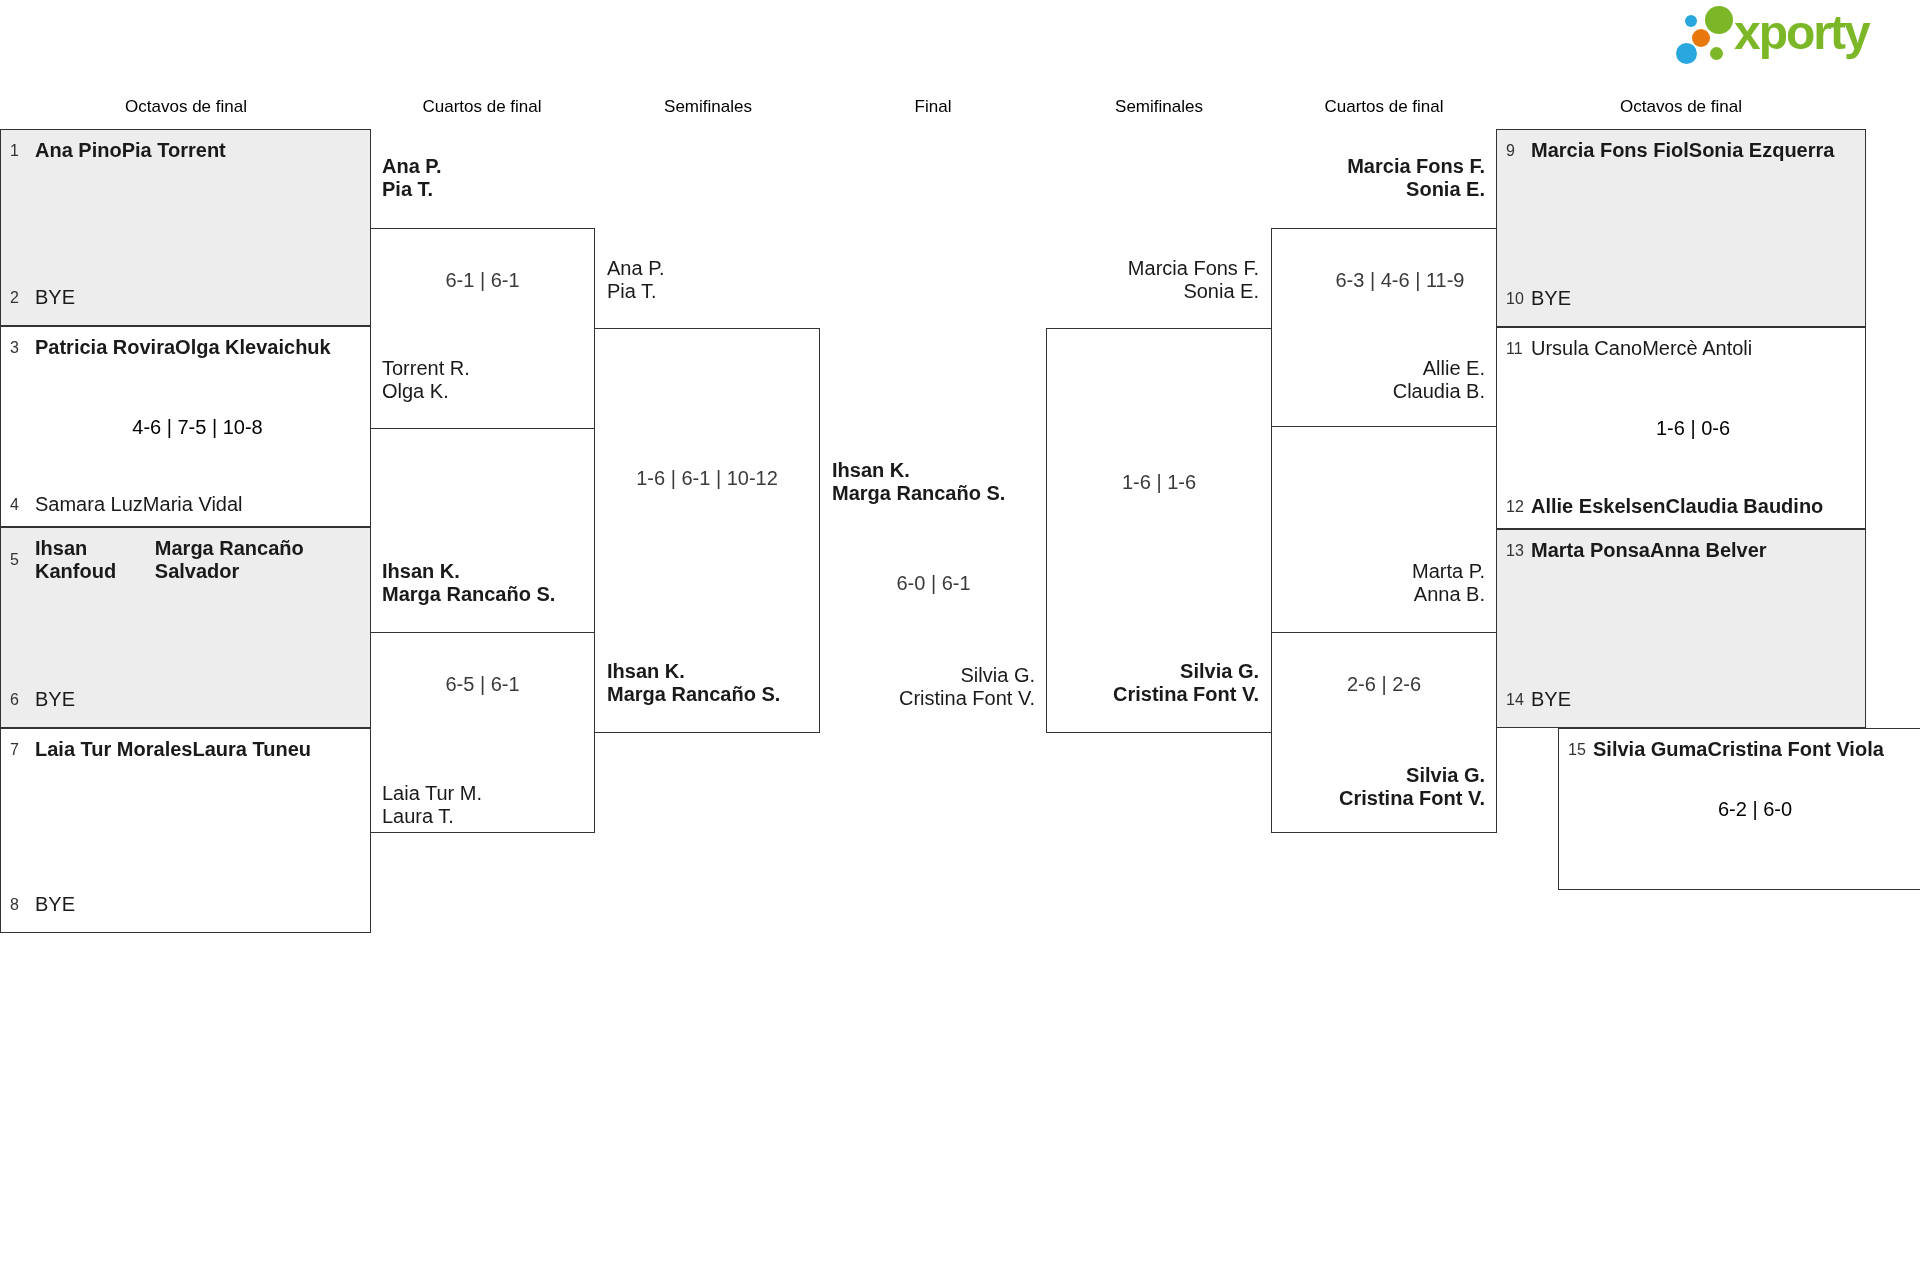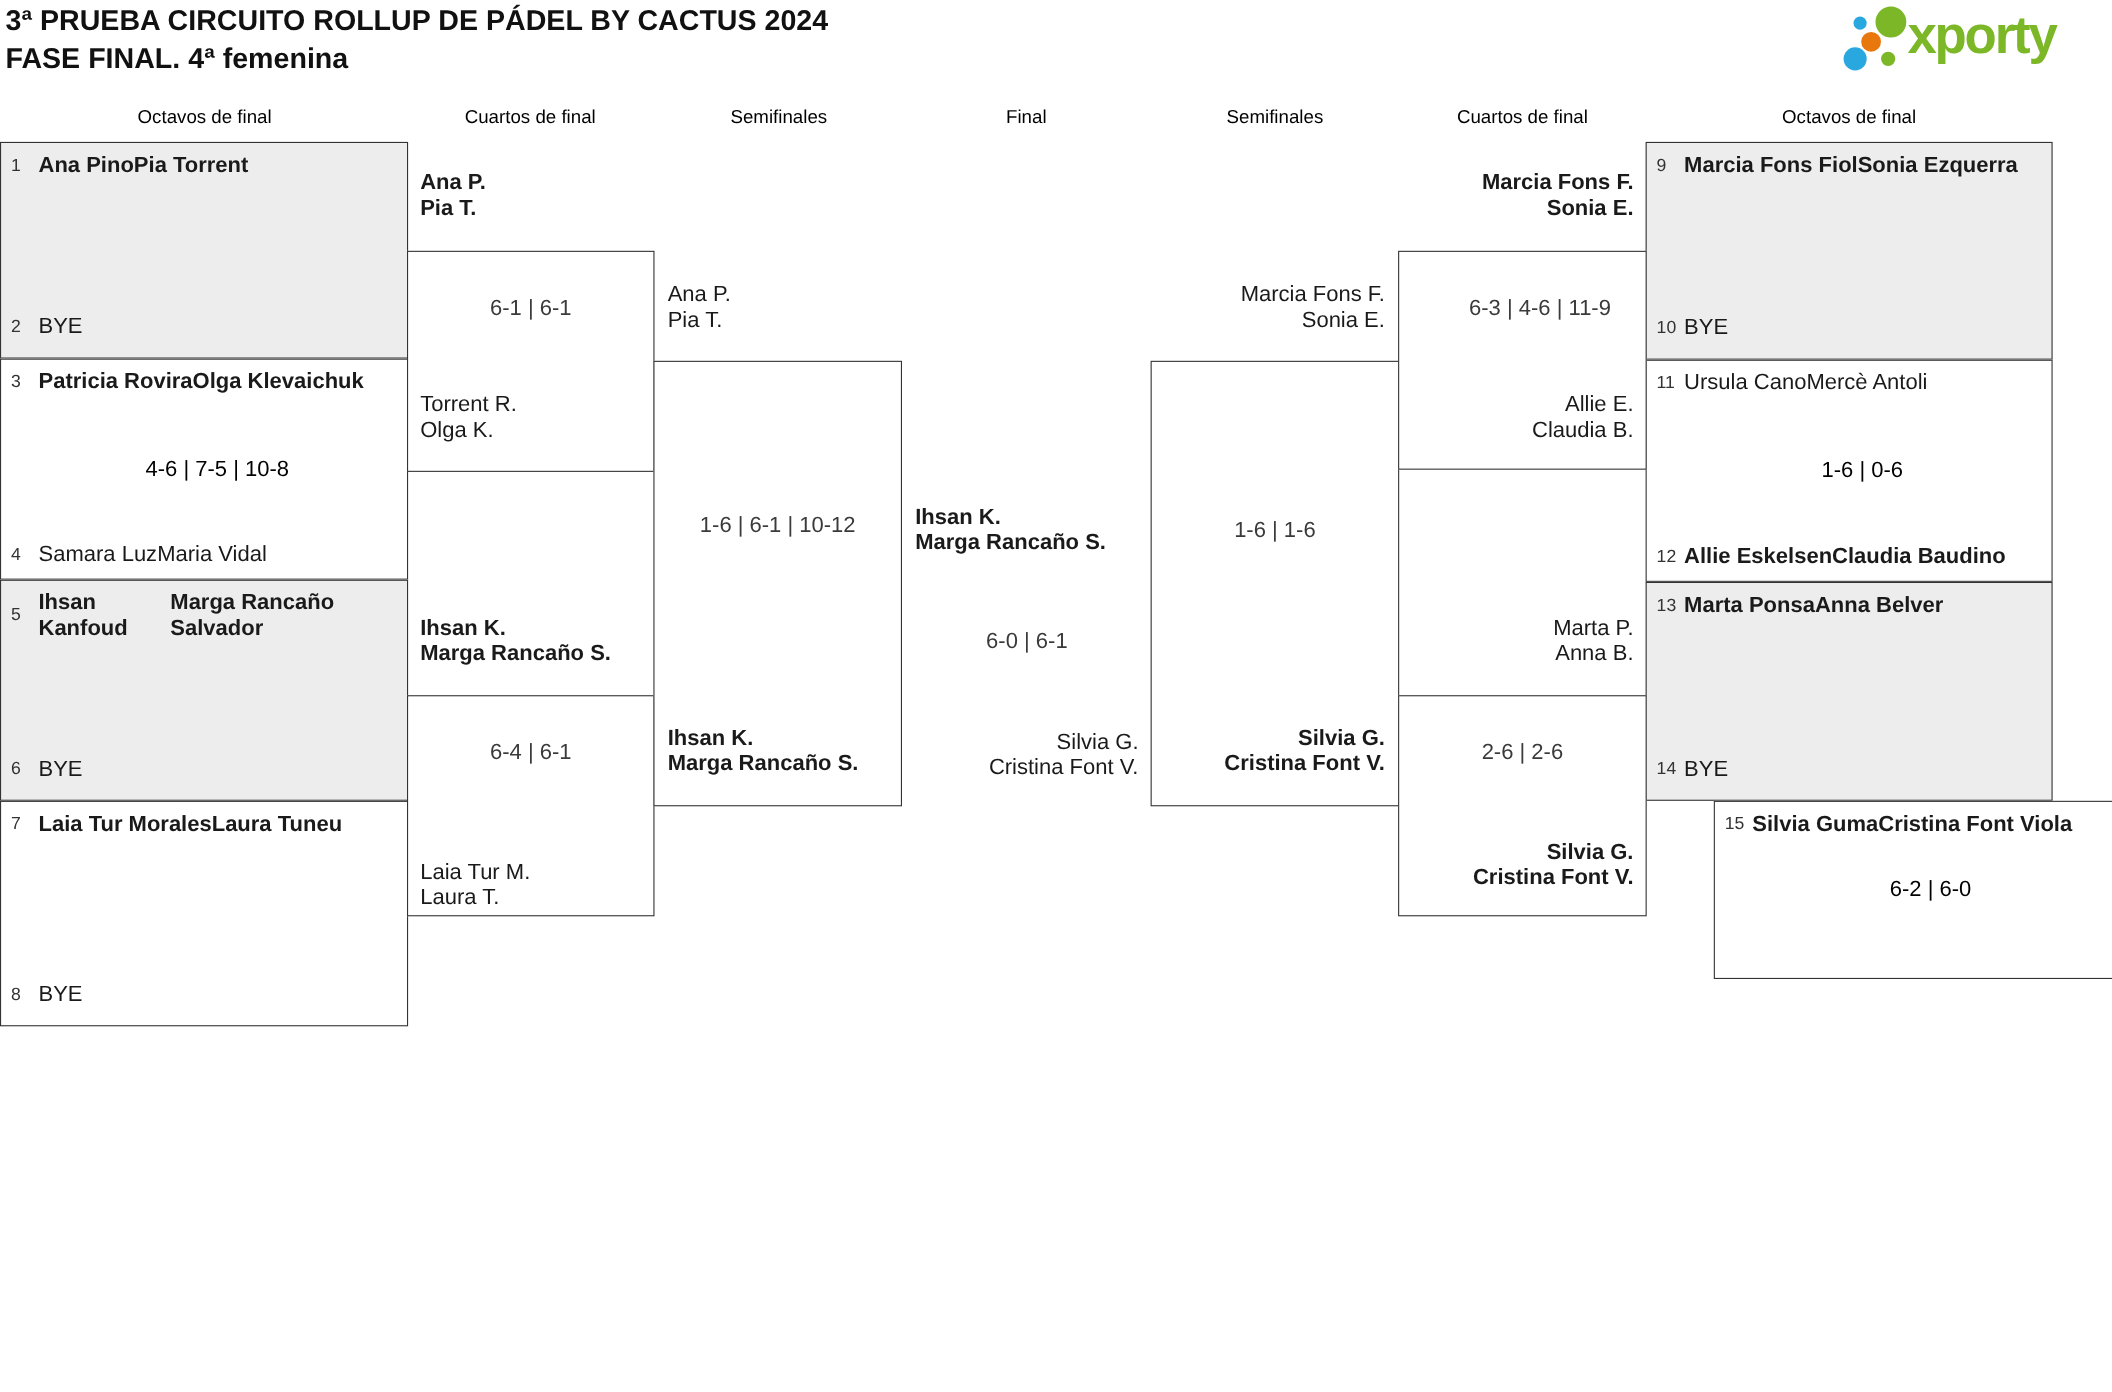--- a/index.html
+++ b/index.html
@@ -36,24 +36,20 @@
   
   .lbl{position:absolute;display:flex;flex-direction:column;font-size:20px;line-height:23px;}
   .lbl.right{text-align:right;}
   .scoreline{position:absolute;text-align:center;font-size:20px;color:#3a3a3a;}
 </style>
 </head>
 <body>
 
 <div class="page">
 
-  <div class="titleblock">
-    <div class="t">3ª PRUEBA CIRCUITO ROLLUP DE PÁDEL BY CACTUS 2024</div>
-    <div class="t">FASE FINAL. 4ª femenina</div>
-  </div>
 
   <div class="logo">
     <span class="dot blue" style="left:13px;top:15px;width:12px;height:12px;"></span>
     <span class="dot green" style="left:33px;top:6px;width:28px;height:28px;"></span>
     <span class="dot orange" style="left:20px;top:29px;width:18px;height:18px;"></span>
     <span class="dot blue" style="left:4px;top:43px;width:21px;height:21px;"></span>
     <span class="dot green" style="left:38px;top:47px;width:13px;height:13px;"></span>
     <span class="logo-text">xporty</span>
   </div>
 
@@ -216,21 +212,21 @@
   <div class="scoreline" style="left:370px;top:269px;width:225px;">6-1 | 6-1</div>
   <div class="lbl" style="left:382px;top:357px;">
     <span>Torrent R.</span>
     <span>Olga K.</span>
   </div>
 
   <div class="lbl bold" style="left:382px;top:560px;">
     <span>Ihsan K.</span>
     <span>Marga Rancaño S.</span>
   </div>
-  <div class="scoreline" style="left:370px;top:673px;width:225px;">6-4 | 6-1</div>
+  <div class="scoreline" style="left:370px;top:673px;width:225px;">6-5 | 6-1</div>
   <div class="lbl" style="left:382px;top:782px;">
     <span>Laia Tur M.</span>
     <span>Laura T.</span>
   </div>
 
   <div class="lbl" style="left:607px;top:257px;">
     <span>Ana P.</span>
     <span>Pia T.</span>
   </div>
   <div class="scoreline" style="left:594px;top:467px;width:226px;">1-6 | 6-1 | 10-12</div>

